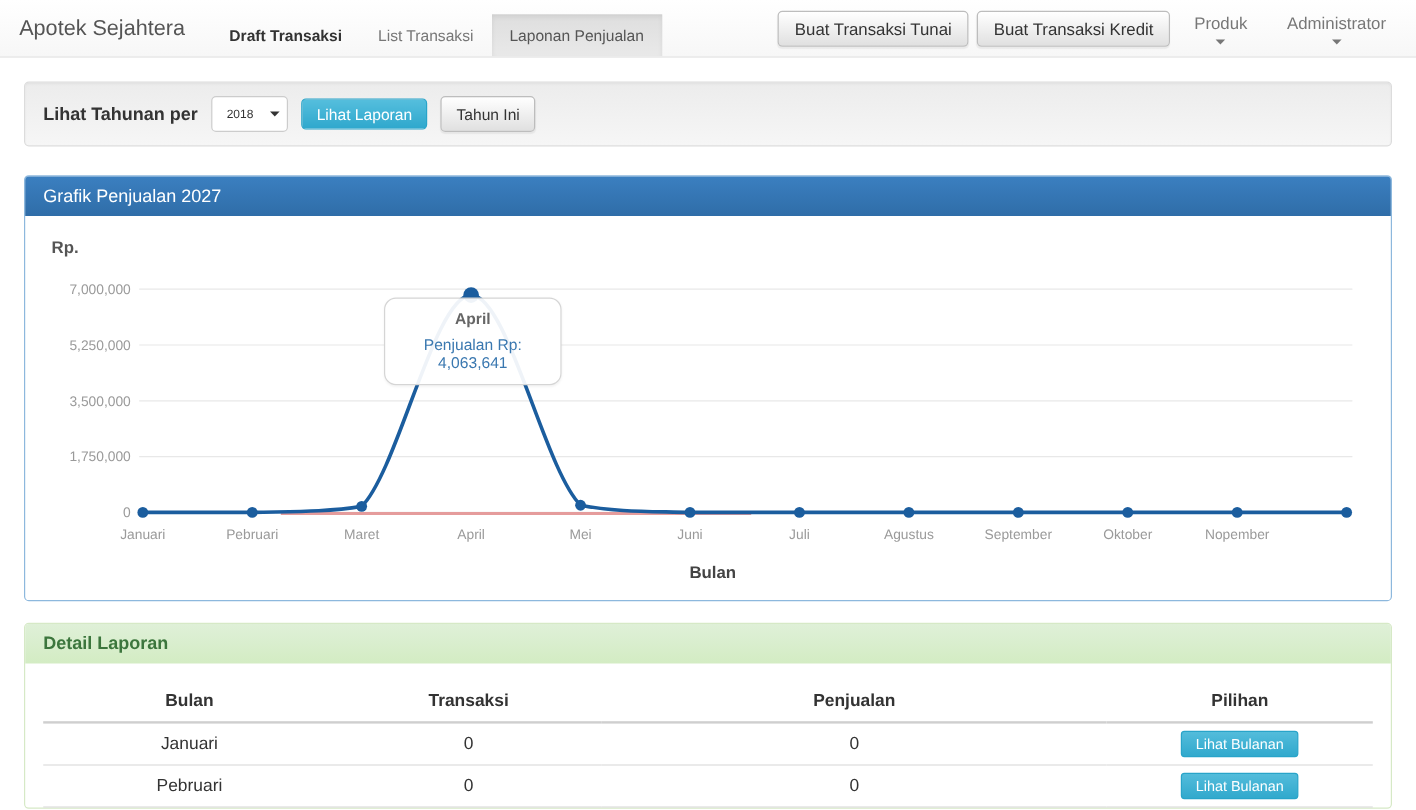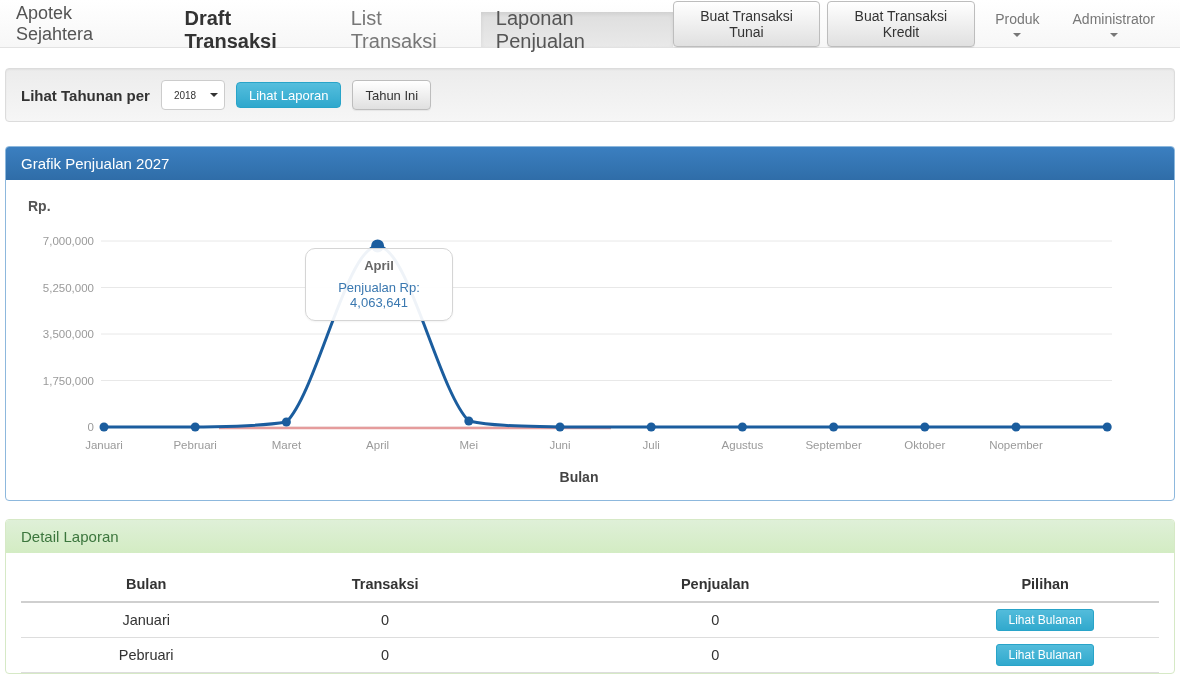--- a/index.html
+++ b/index.html
@@ -5,38 +5,38 @@
   * { margin:0; padding:0; box-sizing:border-box; }
   html,body { width:1180px; height:675px; overflow:hidden; background:#fff;
               font-family:"Liberation Sans","DejaVu Sans",sans-serif; color:#333; }
 
   
   .navbar { height:48px; display:flex; align-items:stretch;
             background:linear-gradient(#ffffff,#f7f7f7);
             border-bottom:1px solid #e2e2e2; padding:0 12px 0 16px; }
   .brand { align-self:center; font-size:18px; color:#555; text-decoration:none; margin-right:22px; cursor:pointer; }
   .nav-links { display:flex; align-items:stretch; }
-  .nav-link { display:flex; align-items:center; padding:0 15px; font-size:20px;
+  .nav-link { display:flex; align-items:center; padding:0 15px; font-size:13px;
               color:#777; text-decoration:none; cursor:pointer;margin-top:12px; }
   .nav-link.emph { color:#333; font-weight:bold; }
   .nav-link.active { background:linear-gradient(#dedede,#e9e9e9); color:#555;
                      box-shadow:inset 0 2px 4px rgba(0,0,0,.07); }
   .nav-right { margin-left:auto; display:flex; align-items:center; gap:7px; }
   .btn { display:inline-flex; align-items:center; justify-content:center; cursor:pointer;
          border-radius:4px; font-family:inherit; }
   .btn-default { background:linear-gradient(#ffffff,#e0e0e0); border:1px solid #bdbdbd;
                  color:#333; font-size:14px; padding:6px 13px;
                  box-shadow:0 1px 1px rgba(0,0,0,.06); }
   .nav-dd { display:flex; align-items:center; gap:6px; color:#777; font-size:14px;
             padding:0 13px; cursor:pointer;flex-direction:column; }
   .caret { width:0; height:0; border-left:4px solid transparent; border-right:4px solid transparent;
            border-top:4px solid #777; display:inline-block; }
 
   
-  .content { padding:20px 5px 0; }
+  .content { padding:20px 20px 0; }
 
   .well { height:54px; display:flex; align-items:center; gap:11px; padding:0 15px;
           background:linear-gradient(#ececec,#f6f6f6); border:1px solid #dcdcdc;
           border-radius:4px; margin-bottom:24px;
           box-shadow:inset 0 1px 2px rgba(0,0,0,.05); }
   .well-label { font-weight:bold; font-size:15px; color:#333; }
   .select-wrap { position:relative; }
   .select-wrap select { width:64px; height:30px; border:1px solid #ccc; border-radius:4px;
           background:#fff; font-size:10px; color:#333; padding:0 18px 0 12px;
           appearance:none; -webkit-appearance:none; font-family:inherit; cursor:pointer; }
@@ -46,21 +46,21 @@
               color:#fff; font-size:13px; padding:0 12px; height:26px; }
   .btn-year { font-size:13px; height:30px; padding:0 12px; }
 
   
   .panel { border-radius:4px; margin-bottom:18px; background:#fff; }
   .panel-primary { border:1px solid #8db8dd; }
   .panel-primary .panel-heading { background:linear-gradient(#3b7fc0,#2f6da8); color:#fff;
         font-size:15px; padding:8px 15px; border-radius:3px 3px 0 0; }
   .panel-success { border:1px solid #d6e9c6; }
   .panel-success .panel-heading { background:linear-gradient(#dff0d8,#d3ecc3); color:#3c763d;
-        font-size:15px; padding:8px 15px; border-radius:3px 3px 0 0; }
+        font-size:15px; padding:8px 15px; border-radius:3px 3px 0 0;font-weight:bold; }
 
   
   .chart-wrap { position:relative; padding-top:5px; height:320px; }
   .chart-wrap svg { display:block; }
   svg text { font-family:"Liberation Sans","DejaVu Sans",sans-serif; }
   .axis-unit { font-size:14px; font-weight:bold; fill:#555; }
   .axis-title { font-size:14px; font-weight:bold; fill:#444; }
   .chart-tooltip { position:absolute; left:299px; top:68px; width:148px; padding:9px 6px 10px;
         background:rgba(255,255,255,.93); border:1px solid #d5d5d5; border-radius:10px;
         text-align:center; box-shadow:0 1px 2px rgba(0,0,0,.05); z-index:5; }

